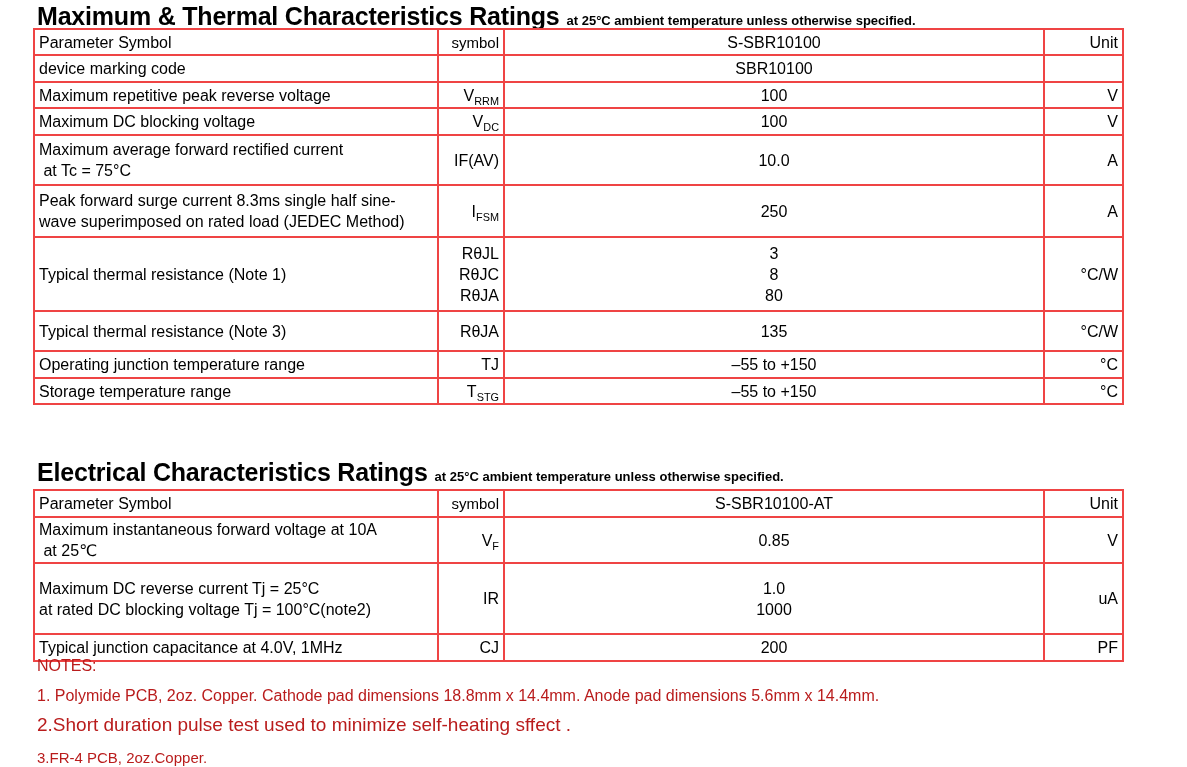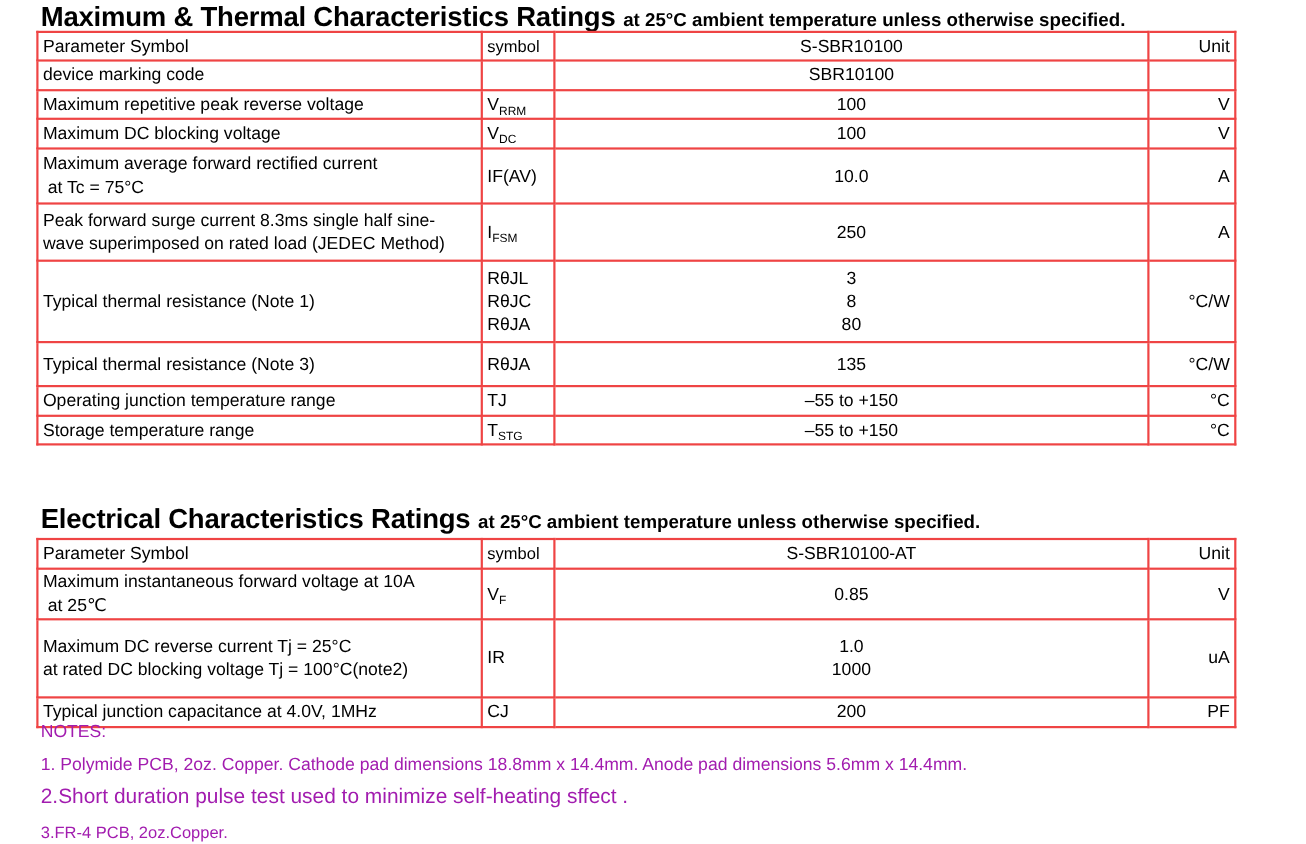--- a/index.html
+++ b/index.html
@@ -5,43 +5,43 @@
   html,body{margin:0;padding:0;background:#ffffff;}
   .page{
     position:relative;
     width:1187px;height:767px;
     background:#ffffff;color:#000;
     font-family:"Liberation Sans","DejaVu Sans",sans-serif;
     overflow:hidden;
   }
   .title-row{position:absolute;white-space:nowrap;}
   .sec-title{font-weight:bold;font-size:25px;letter-spacing:-0.2px;}
-  .sec-subtitle{font-weight:bold;font-size:17px;margin-left:7px;}
+  .sec-subtitle{font-weight:bold;font-size:13px;margin-left:7px;}
   table.spec{
     position:absolute;
     border-collapse:collapse;
     table-layout:fixed;
     border:2px solid #000;
   }
   table.spec td{
     border:2px solid #ef4444;
     vertical-align:middle;
     font-size:16px;
     line-height:21px;
     padding:1px 4px;
     overflow:hidden;
   }
   td.param{text-align:left;white-space:pre-wrap;}
-  td.sym{text-align:left;white-space:pre-line;font-size:15px;padding:1px 2px;margin-left:12px;}
+  td.sym{text-align:right;white-space:pre-line;font-size:15px;padding:1px 2px;margin-left:12px;}
   td.val{text-align:center;white-space:pre-line;font-size:15px;}
   td.unit{text-align:right;font-size:15px;}
   tr.hdr td{font-size:16px;}
   tr.hdr td.sym{font-size:15px;}
   sub{font-size:0.68em;line-height:0;}
-  .notes{position:absolute;color:#a21caf;}
+  .notes{position:absolute;color:#b91c1c;}
   .notes-heading{font-size:16px;line-height:18px;}
   .note-1{font-size:16px;line-height:18px;margin-top:12px;}
   .note-2{font-size:19px;line-height:21px;margin-top:9px;}
   .note-3{font-size:15px;line-height:17px;margin-top:14px;}
 </style>
 </head>
 <body>
 
 <div class="page">
 

